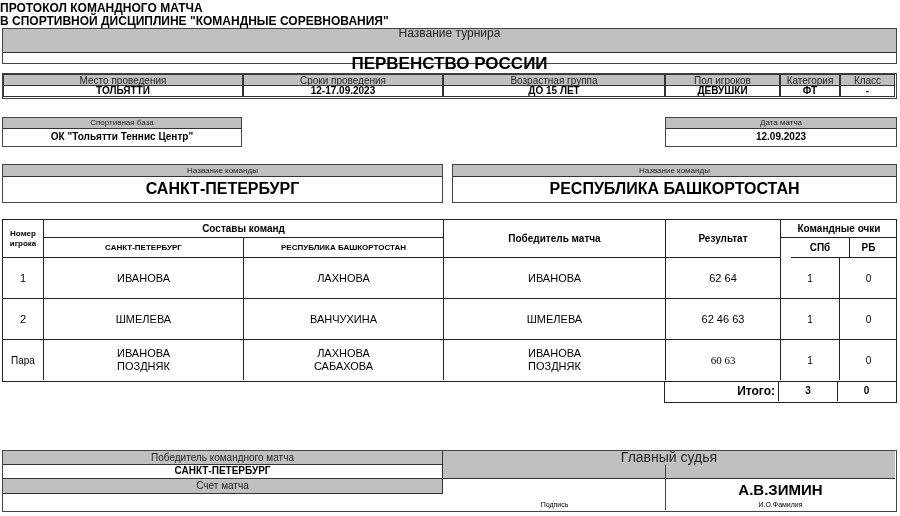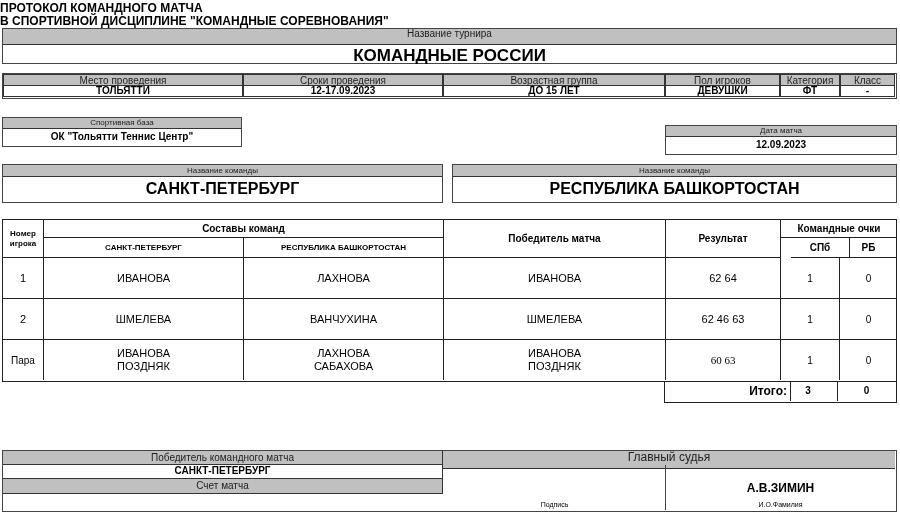--- a/index.html
+++ b/index.html
@@ -15,22 +15,22 @@
   .small { font-size: 8px; }
   .name { font-size: 11px; }
 </style>
 </head>
 <body>
 
 <div class="abs title" style="top:2px;">ПРОТОКОЛ КОМАНДНОГО МАТЧА</div>
 <div class="abs title" style="top:15px;">В СПОРТИВНОЙ ДИСЦИПЛИНЕ "КОМАНДНЫЕ СОРЕВНОВАНИЯ"</div>
 
 <div class="abs box" style="left:2px; top:28px; width:895px; height:36px;">
-  <div class="hdr" style="height:16px; font-size:10px; line-height:9px; border:none; border-bottom:1px solid #333;">Название турнира</div>
-  <div style="text-align:center; font-weight:bold; font-size:17px; line-height:22px;">КОМАНДНЫЕ РОССИИ</div>
+  <div class="hdr" style="height:24px; font-size:12px; line-height:9px; border:none; border-bottom:1px solid #333;">Название турнира</div>
+  <div style="text-align:center; font-weight:bold; font-size:17px; line-height:22px;">ПЕРВЕНСТВО РОССИИ</div>
 </div>
 
 <div class="abs" style="left:2px; top:73px; width:895px; height:26px; border:1.5px solid #444;">
   <div class="abs hdr" style="left:0; top:0; width:240px; height:12px;">Место проведения</div>
   <div class="abs val" style="left:0; top:11px; width:240px; height:12px; line-height:10px;">ТОЛЬЯТТИ</div>
   <div class="abs hdr" style="left:240px; top:0; width:200px; height:12px;">Сроки проведения</div>
   <div class="abs val" style="left:240px; top:11px; width:200px; height:12px; line-height:10px;">12-17.09.2023</div>
   <div class="abs hdr" style="left:440px; top:0; width:222px; height:12px;">Возрастная группа</div>
   <div class="abs val" style="left:440px; top:11px; width:222px; height:12px; line-height:10px;">ДО 15 ЛЕТ</div>
   <div class="abs hdr" style="left:662px; top:0; width:115px; height:12px;">Пол игроков</div>
@@ -39,21 +39,21 @@
   <div class="abs val" style="left:777px; top:11px; width:60px; height:12px; line-height:10px;">ФТ</div>
   <div class="abs hdr" style="left:837px; top:0; width:55px; height:12px;">Класс</div>
   <div class="abs val" style="left:837px; top:11px; width:55px; height:12px; line-height:10px;">-</div>
 </div>
 
 <div class="abs box" style="left:2px; top:117px; width:240px; height:30px;">
   <div class="hdr" style="height:11px; font-size:8px; line-height:10px; border:none; border-bottom:1px solid #333;">Спортивная база</div>
   <div style="text-align:center; font-weight:bold; font-size:10px; line-height:15px;">ОК "Тольятти Теннис Центр"</div>
 </div>
 
-<div class="abs box" style="left:665px; top:117px; width:232px; height:30px;margin-top:8px;">
+<div class="abs box" style="left:665px; top:117px; width:232px; height:30px;">
   <div class="hdr" style="height:11px; font-size:8px; line-height:10px; border:none; border-bottom:1px solid #333;">Дата матча</div>
   <div style="text-align:center; font-weight:bold; font-size:10px; line-height:15px;">12.09.2023</div>
 </div>
 
 <div class="abs box" style="left:2px; top:164px; width:441px; height:39px;">
   <div class="hdr" style="height:12px; font-size:8px; line-height:11px; border:none; border-bottom:1px solid #333;">Название команды</div>
   <div style="text-align:center; font-weight:bold; font-size:16px; line-height:24px;">САНКТ-ПЕТЕРБУРГ</div>
 </div>
 <div class="abs box" style="left:452px; top:164px; width:445px; height:39px;">
   <div class="hdr" style="height:12px; font-size:8px; line-height:11px; border:none; border-bottom:1px solid #333;">Название команды</div>
@@ -100,32 +100,32 @@
   <div class="abs cell name" style="left:441px; top:120px; width:222px; height:40px; flex-direction:column; line-height:13px; border-width:0 1px 0 0;">
     <span>ИВАНОВА</span>
     <span>ПОЗДНЯК</span>
   </div>
   <div class="abs cell name" style="left:663px; top:120px; width:115px; height:40px; border-width:0 1px 0 0;font-family:Liberation Serif, serif;">60 63</div>
   <div class="abs cell" style="left:778px; top:120px; width:59px; height:40px; font-size:10px; border-width:0 1px 0 0;">1</div>
   <div class="abs cell" style="left:837px; top:120px; width:57px; height:40px; font-size:10px; border-width:0;">0</div>
 </div>
 
 <div class="abs" style="left:664px; top:381px; width:233px; height:22px; border:1.5px solid #222; border-top:none;">
-  <div class="abs" style="left:12px; top:0; width:114px; height:20px; text-align:right; padding-right:3px; font-weight:bold; font-size:12px; line-height:20px; border-right:1px solid #222;">Итого:</div>
+  <div class="abs" style="left:0; top:0; width:114px; height:20px; text-align:right; padding-right:3px; font-weight:bold; font-size:12px; line-height:20px; border-right:1px solid #222;">Итого:</div>
   <div class="abs" style="left:114px; top:0; width:59px; height:20px; text-align:center; font-weight:bold; font-size:10px; line-height:20px; border-right:1px solid #222;">3</div>
   <div class="abs" style="left:173px; top:0; width:57px; height:20px; text-align:center; font-weight:bold; font-size:10px; line-height:20px;">0</div>
 </div>
 
 <div class="abs" style="left:2px; top:450px; width:895px; height:62px; border:1.5px solid #444;">
   <div class="abs hdr" style="left:0; top:0; width:440px; height:14px; line-height:13px; font-size:10px; border-width:0 1px 1px 0;">Победитель командного матча</div>
   <div class="abs val" style="left:0; top:14px; width:440px; height:14px; line-height:12px; font-size:10px; border-width:0 1px 1px 0;">САНКТ-ПЕТЕРБУРГ</div>
   <div class="abs hdr" style="left:0; top:28px; width:440px; height:15px; line-height:14px; font-size:10px; border-width:0 1px 1px 0;">Счет матча</div>
   <div class="abs val" style="left:0; top:43px; width:440px; height:16px; line-height:14px; font-size:10px; border-width:0 1px 0 0;margin-top:48px;">3 : 0</div>
 
-  <div class="abs hdr" style="left:440px; top:0; width:452px; height:18px; line-height:13px; font-size:12px; border-width:0 0 1px 0;">Главный судья</div>
+  <div class="abs hdr" style="left:440px; top:0; width:452px; height:28px; line-height:13px; font-size:14px; border-width:0 0 1px 0;">Главный судья</div>
   <div class="abs" style="left:440px; top:14px; width:223px; height:45px; border-right:1px solid #444;">
     <div class="abs" style="left:0; bottom:2px; width:223px; text-align:center; font-size:7px;">Подпись</div>
   </div>
   <div class="abs" style="left:663px; top:14px; width:229px; height:45px;">
-    <div class="abs" style="left:0; top:16px; width:229px; text-align:center; font-weight:bold; font-size:12px;">А.В.ЗИМИН</div>
+    <div class="abs" style="left:0; top:16px; width:229px; text-align:center; font-weight:bold; font-size:15px;">А.В.ЗИМИН</div>
     <div class="abs" style="left:0; bottom:2px; width:229px; text-align:center; font-size:7px;">И.О.Фамилия</div>
   </div>
 </div>
 
 </body></html>

